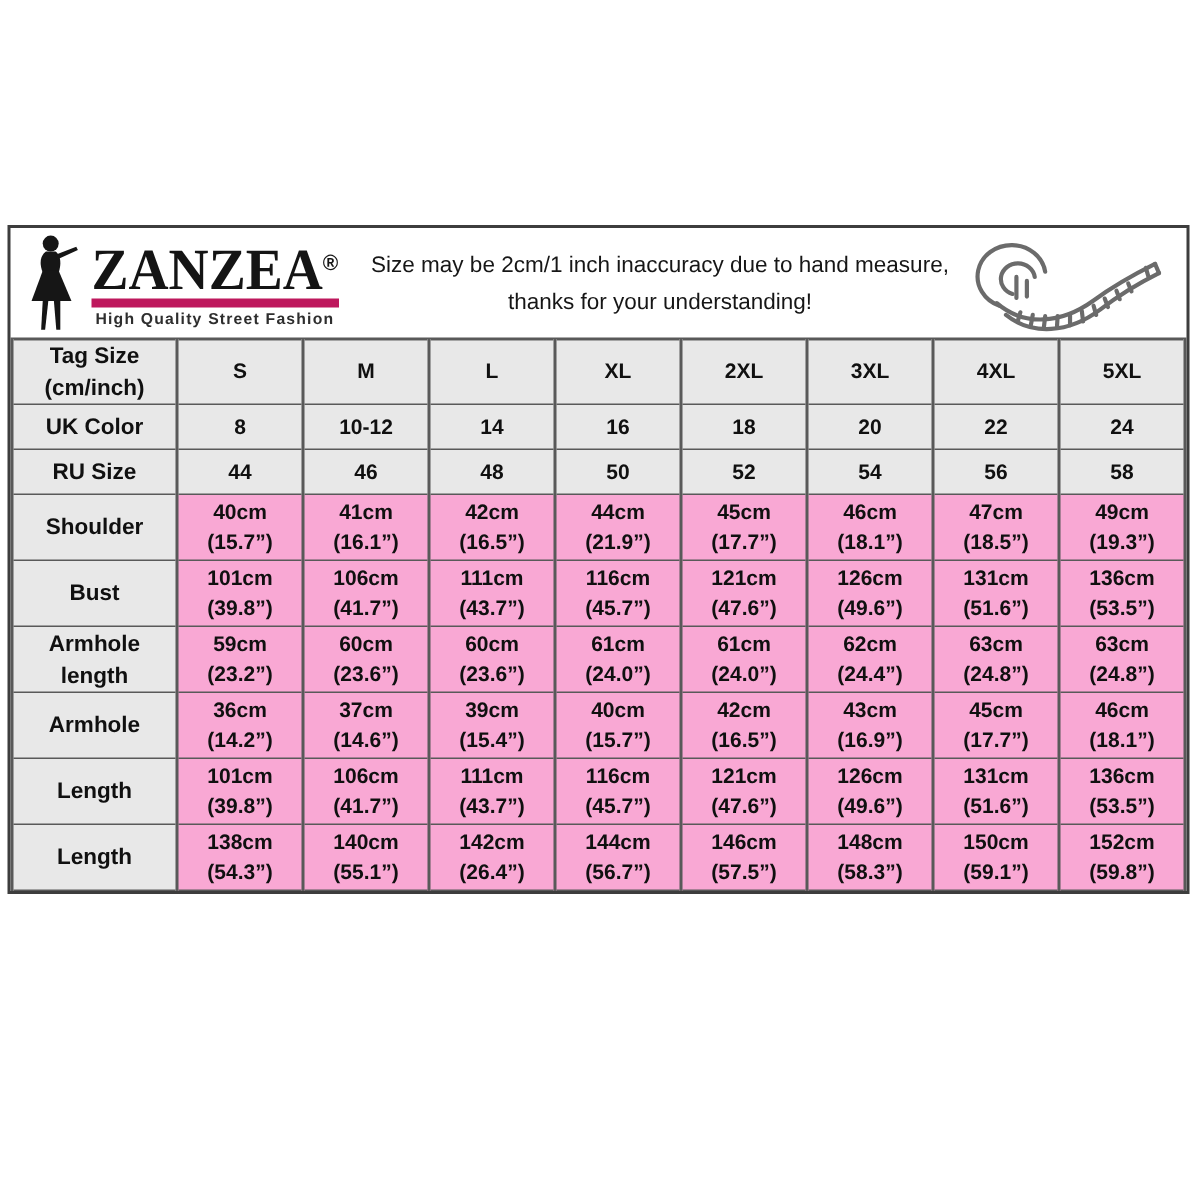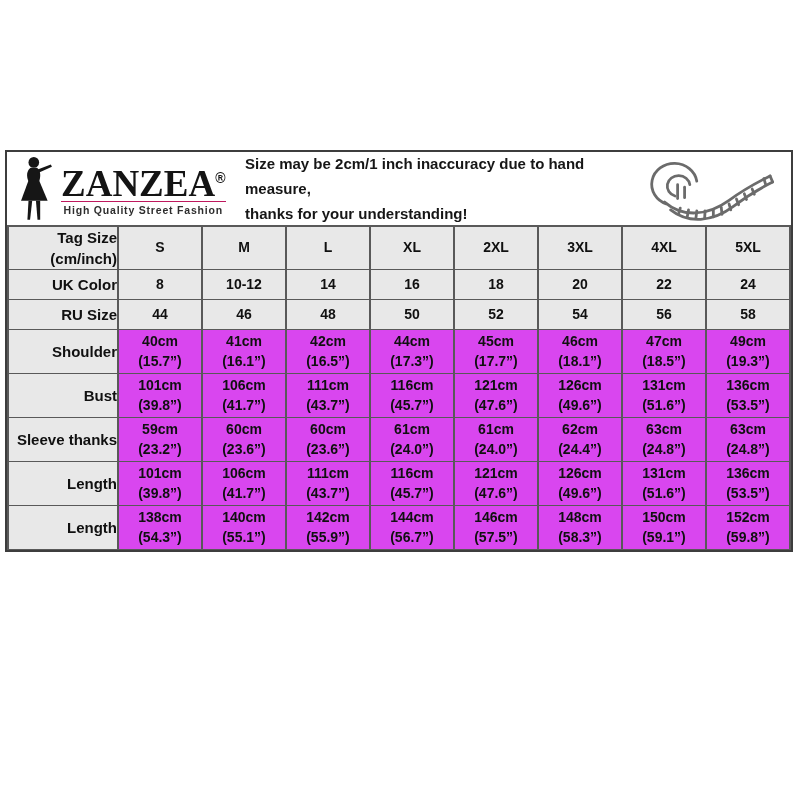--- a/index.html
+++ b/index.html
@@ -21,41 +21,41 @@
   .logo svg{flex:0 0 auto;}
   .logo-text{margin-left:2px;text-align:center;}
   .brand{
     font-family:"Liberation Serif", serif;font-weight:700;
     font-size:37px;line-height:34px;letter-spacing:0px;color:#141414;
     transform:scaleY(1.05);white-space:nowrap;
   }
   .brand sup{font-size:14px;font-family:"Liberation Sans",sans-serif;vertical-align:12px;}
   .tagline{
     font-size:10.5px;font-weight:700;color:#2e2e2e;letter-spacing:.8px;
-    border-top:1px solid #be185d;padding-top:2px;margin-top:1px;white-space:nowrap;
+    border-top:6px solid #be185d;padding-top:2px;margin-top:1px;white-space:nowrap;
   }
   .notice{
-    flex:1;font-weight:700;font-size:15px;line-height:25px;color:#161616;
+    flex:1;text-align:center;font-weight:400;font-size:15px;line-height:25px;color:#161616;
     padding-right:4px;
   }
   .tape{flex:0 0 auto;margin-right:4px;}
   
   table{
     width:100%;border-collapse:collapse;table-layout:fixed;
   }
   col.label-col{width:110px;}
   th,td{
     border:1px solid #595959;border-left-width:2px;border-right-width:2px;
     text-align:center;vertical-align:middle;
     font-weight:700;font-size:14px;line-height:1.4;
     white-space:pre-line;padding:0;color:#101010;
   }
-  th{background:#e8e8e8;font-size:15px;text-align:right;}
+  th{background:#e8e8e8;font-size:15px;}
   tr.size td{background:#e8e8e8;}
-  tr.measure td{background:#d946ef;}
+  tr.measure td{background:#f9a8d4;}
   tr.row-tag-size{height:34px;}
   tr.size{height:30px;}
   tr.measure{height:44px;margin-top:43px;}
 </style>
 </head>
 <body>
 
 <div class="chart-box">
 
   <div class="band">
@@ -156,21 +156,21 @@
         </tr>
         <tr class="measure row-shoulder">
           <th>Shoulder</th>
           <td>40cm
 (15.7”)</td>
           <td>41cm
 (16.1”)</td>
           <td>42cm
 (16.5”)</td>
           <td>44cm
-(17.3”)</td>
+(21.9”)</td>
           <td>45cm
 (17.7”)</td>
           <td>46cm
 (18.1”)</td>
           <td>47cm
 (18.5”)</td>
           <td>49cm
 (19.3”)</td>
         </tr>
         <tr class="measure row-bust">
@@ -186,37 +186,56 @@
           <td>121cm
 (47.6”)</td>
           <td>126cm
 (49.6”)</td>
           <td>131cm
 (51.6”)</td>
           <td>136cm
 (53.5”)</td>
         </tr>
         <tr class="measure row-sleeve-length">
-          <th>Sleeve thanks</th>
+          <th>Armhole length</th>
           <td>59cm
 (23.2”)</td>
           <td>60cm
 (23.6”)</td>
           <td>60cm
 (23.6”)</td>
           <td>61cm
 (24.0”)</td>
           <td>61cm
 (24.0”)</td>
           <td>62cm
 (24.4”)</td>
           <td>63cm
 (24.8”)</td>
           <td>63cm
 (24.8”)</td>
+        </tr>
+        <tr class="measure row-armhole">
+          <th>Armhole</th>
+          <td>36cm
+(14.2”)</td>
+          <td>37cm
+(14.6”)</td>
+          <td>39cm
+(15.4”)</td>
+          <td>40cm
+(15.7”)</td>
+          <td>42cm
+(16.5”)</td>
+          <td>43cm
+(16.9”)</td>
+          <td>45cm
+(17.7”)</td>
+          <td>46cm
+(18.1”)</td>
         </tr>
         <tr class="measure row-waist">
           <th>Length</th>
           <td>101cm
 (39.8”)</td>
           <td>106cm
 (41.7”)</td>
           <td>111cm
 (43.7”)</td>
           <td>116cm
@@ -230,21 +249,21 @@
           <td>136cm
 (53.5”)</td>
         </tr>
         <tr class="measure row-length">
           <th>Length</th>
           <td>138cm
 (54.3”)</td>
           <td>140cm
 (55.1”)</td>
           <td>142cm
-(55.9”)</td>
+(26.4”)</td>
           <td>144cm
 (56.7”)</td>
           <td>146cm
 (57.5”)</td>
           <td>148cm
 (58.3”)</td>
           <td>150cm
 (59.1”)</td>
           <td>152cm
 (59.8”)</td>

